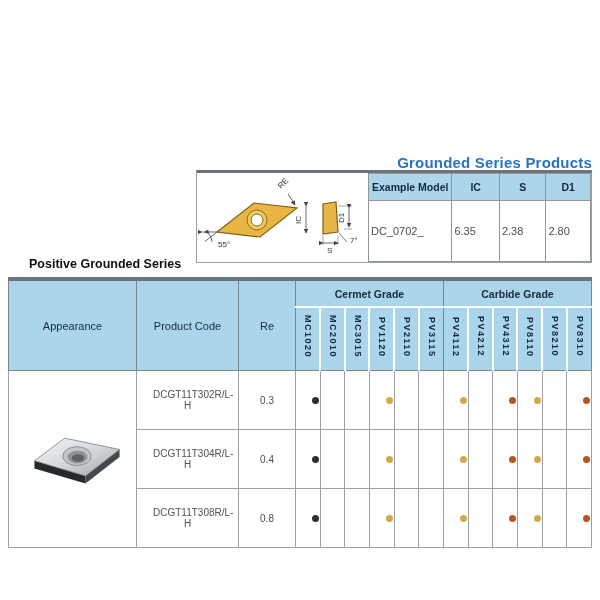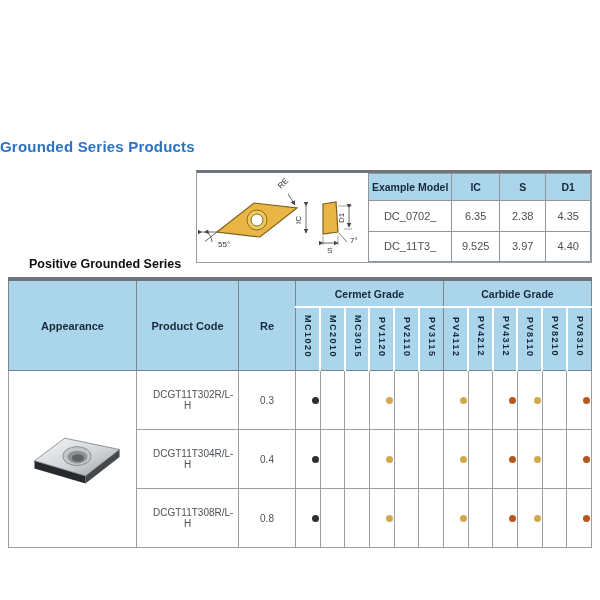--- a/index.html
+++ b/index.html
@@ -2,50 +2,50 @@
 <html><head>
 <meta charset="utf-8">
 <style>
   html,body { margin:0; padding:0; }
   body {
     width:600px; height:600px; background:#ffffff; position:relative; overflow:hidden;
     font-family:"Liberation Sans", sans-serif;
   }
   
   .series-title {
-    position:absolute; top:138px; left:0; width:592px; text-align:left;
+    position:absolute; top:154px; left:0; width:592px; text-align:right;
     font-size:15px; font-weight:bold; color:#2b72c2; letter-spacing:.2px;
   }
   
   .top-box {
     position:absolute; left:196px; top:170px; width:396px; height:93px;
     box-sizing:border-box; border:1px solid #98a0a6; border-top:3px solid #6d7378;
     display:flex; background:#fff;
   }
   svg.dim-diagram { flex:0 0 171px; width:171px; height:87px; }
   table.spec-table { flex:1; border-collapse:collapse; table-layout:fixed; height:100%;padding-left:24px; }
   .spec-table th {
     background:#abd5eb; color:#16293a; font-size:10.5px; font-weight:bold;
     border:1px solid #8f979d; height:26px; padding:0 2px;
   }
   .spec-table td {
-    text-align:center; font-size:11px; color:#4a4f54; border:1px solid #8f979d; padding:0 2px;
+    text-align:left; font-size:11px; color:#4a4f54; border:1px solid #8f979d; padding:0 2px;
   }
   
   .section-title {
     position:absolute; left:29px; top:245px; font-size:12.5px; font-weight:bold; color:#0f0f0f;margin-top:12px;
   }
   
   table.grades {
     position:absolute; left:8px; top:277px; width:584px; table-layout:fixed;
     border-collapse:collapse; border:1px solid #7c858c; border-top:4px solid #6d7378;
     background:#fff;
   }
   .grades th { background:#abd5eb; color:#16293a; border:1px solid #7c858c; padding:0;text-align:center; }
-  .grades th.main  { font-size:11px; font-weight:bold; }
+  .grades th.main  { font-size:11px; font-weight:normal; }
   .grades th.group { height:25px; font-size:10.5px; font-weight:bold; border-bottom:2px solid #ffffff; }
   .grades th.vert  { height:62px; border-left:2px solid #ffffff; text-align:center; vertical-align:middle; }
   .grades th.vert.gstart { border-left:1px solid #7c858c; }
   .grades th.vert span {
     writing-mode:vertical-rl; display:inline-block; line-height:1;
     font-size:9px; font-weight:bold; letter-spacing:1.5px; color:#16293a;
   }
   .grades tbody td {
     background:#fff; border:1px solid #99a0a6; height:26px; text-align:center;
     font-size:10px; color:#4c5156; padding:16px;
@@ -109,27 +109,21 @@
         <th>IC</th>
         <th>S</th>
         <th>D1</th>
       </tr>
     </thead>
     <tbody>
       <tr>
         <td>DC_0702_</td>
         <td>6.35</td>
         <td>2.38</td>
-        <td>4.35</td>
-      </tr>
-      <tr>
-        <td>DC_11T3_</td>
-        <td>9.525</td>
-        <td>3.97</td>
-        <td>4.40</td>
+        <td>2.80</td>
       </tr>
     </tbody>
   </table>
 </div>
 
 <div class="section-title">Positive Grounded Series</div>
 
 <table class="grades">
   <colgroup>
     <col style="width:128px">

